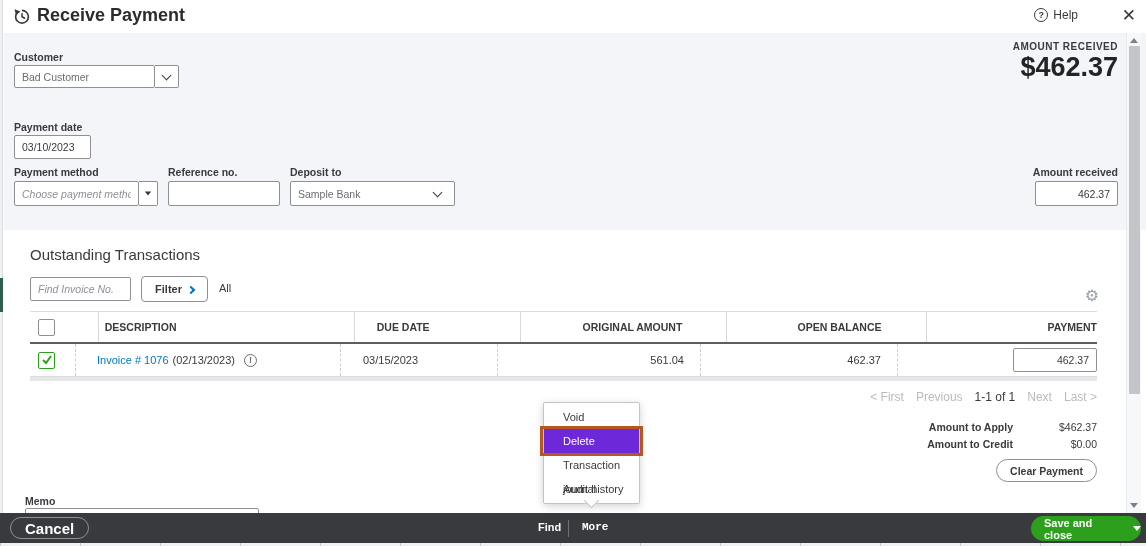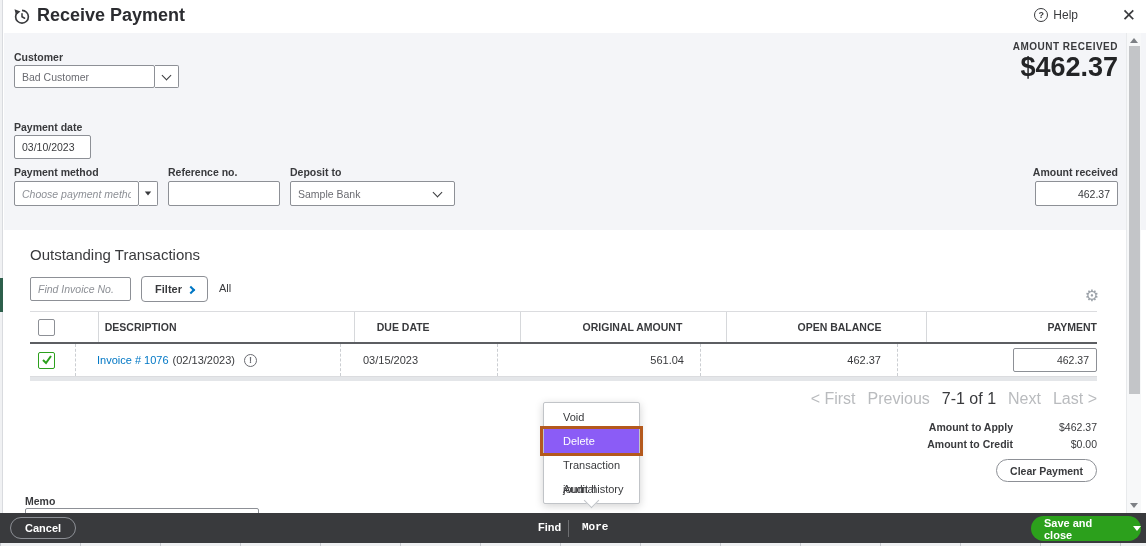--- a/index.html
+++ b/index.html
@@ -69,45 +69,45 @@
   .tbl-row  > div:not(:first-child) { border-left:1px dashed #cbced2; }
   .cb { width:17px; height:17px; border:1.5px solid #8d9096; border-radius:2px; background:#fff; cursor:pointer; }
   .cb.checked { border-color:#2ca01c; display:flex; align-items:center; justify-content:center; }
   .link { color:#0077c5; cursor:pointer;margin-left:15px; }
   .inv-date { margin-left:4px; color:#393a3d; }
   .info-ic { margin-left:9px; width:13px; height:13px; border:1px solid #6b6c72; border-radius:50%;
              font-size:9px; font-weight:700; color:#6b6c72; display:inline-flex; align-items:center; justify-content:center; }
   .pay-input { position:absolute; right:0; top:4px; width:84px; height:24px; }
 
   
-  .pager { position:absolute; right:49px; top:390px; font-size:16px; color:#b9bbbe; display:flex; gap:12px; }
+  .pager { position:absolute; right:49px; top:390px; font-size:12px; color:#b9bbbe; display:flex; gap:12px; }
   .pager .active { color:#393a3d; }
   .tot-lbl { position:absolute; font-size:10.5px; font-weight:700; color:#393a3d;margin-left:27px; }
   .tot-val { position:absolute; right:49px; font-size:10.5px; color:#393a3d; }
   .clear-btn { position:absolute; right:49px; top:459px; height:23px; padding:0 13px; border:1px solid #8d9096;
                border-radius:12px; background:#fff; font-size:10.5px; font-weight:700; color:#393a3d;
                display:flex; align-items:center; cursor:pointer; }
 
   
   .menu { position:absolute; left:543px; top:402px; width:97px; background:#fff; border:1px solid #c1c4c8;
           border-radius:2px; box-shadow:0 2px 8px rgba(0,0,0,.18); z-index:5; padding:2px 0; }
   .menu-item { height:24px; line-height:24px; padding-left:19px; font-size:11px; color:#393a3d; cursor:pointer; position:relative; }
-  .menu-item.hl { background:#8b5cf6; color:#fff; }
+  .menu-item.hl { background:#6d28d9; color:#fff; }
   .annot { position:absolute; left:-4px; right:-4px; top:-3px; bottom:-3px; border:3px solid #b4591d; pointer-events:none; }
   .menu-caret { position:absolute; left:586px; top:495px; width:11px; height:11px; background:#fff;
                 border-right:1px solid #c1c4c8; border-bottom:1px solid #c1c4c8; transform:rotate(45deg); z-index:6; }
 
   
   .memo-lbl { position:absolute; left:25px; top:495px; font-size:10.5px; font-weight:600; }
   .memo-input { position:absolute; left:25px; top:508px; width:234px; height:20px; z-index:1; }
 
   
   .footer { position:absolute; left:0; top:513px; width:1146px; height:30px; background:#393a3d; z-index:4; }
   .cancel-btn { position:absolute; left:10px; top:4px; height:22px; padding:0 14px; border:1px solid #8d9096;
-                border-radius:11px; background:transparent; color:#fff; font-size:11px; font-weight:700;
+                border-radius:11px; background:transparent; color:#fff; font-size:15px; font-weight:700;
                 display:flex; align-items:center; cursor:pointer; }
   .foot-link { position:absolute; top:8px; color:#fff; font-size:11px; font-weight:600; cursor:pointer; }
   .foot-div { position:absolute; left:568px; top:7px; width:1px; height:17px; background:#6d6e71; }
   .save-btn { position:absolute; left:1031px; top:3px; width:110px; height:25px; background:#2ca01c;
               border-radius:13px; display:flex; align-items:center; cursor:pointer; }
   .save-label { color:#fff; font-size:11px; font-weight:700; padding-left:13px; }
   .save-tri { margin-left:10px; width:0; height:0; border-left:4px solid transparent;
               border-right:4px solid transparent; border-top:5px solid #fff; }
 
   
@@ -215,21 +215,21 @@
       <div class="c-pay">
         <input class="inp right pay-input" readonly="" value="462.37" style="">
       </div>
     </div>
     <div class="tbl-footbar"></div>
   </div>
 
   <div class="pager">
     <span>&lt; First</span>
     <span>Previous</span>
-    <span class="active">7-1 of 1</span>
+    <span class="active">1-1 of 1</span>
     <span>Next</span>
     <span>Last &gt;</span>
   </div>
 
   <div class="tot-lbl" style="right:133px; top:421px;">Amount to Apply</div>
   <div class="tot-val" style="top:421px;">$462.37</div>
   <div class="tot-lbl" style="right:133px; top:438px;">Amount to Credit</div>
   <div class="tot-val" style="top:438px;">$0.00</div>
   <div class="clear-btn">Clear Payment</div>
 

